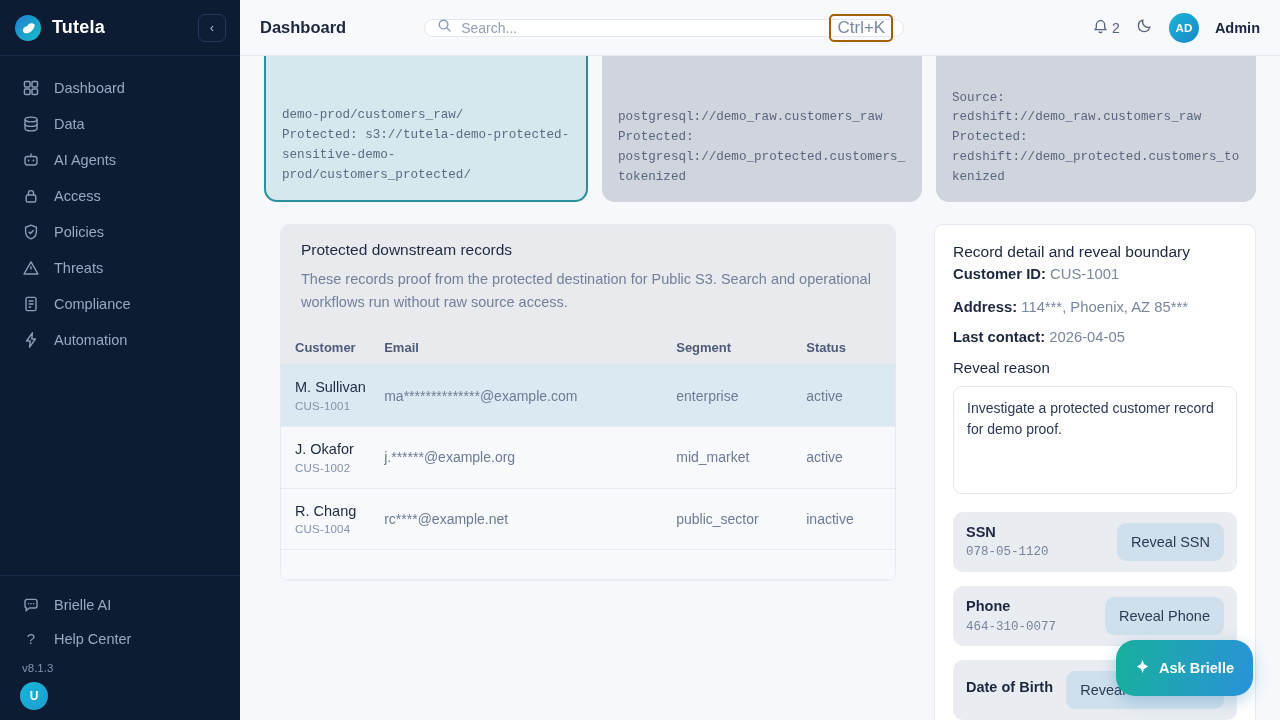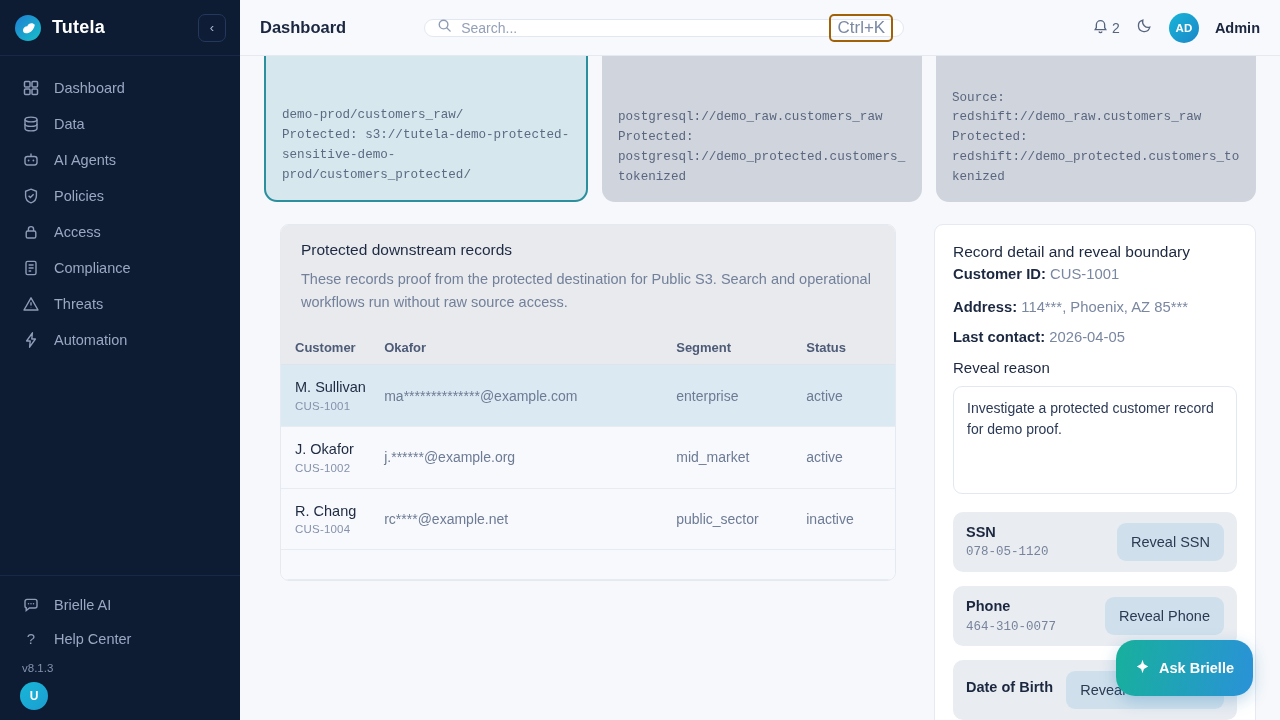--- a/index.html
+++ b/index.html
@@ -245,45 +245,45 @@
         <span class="ic"><svg viewBox="0 0 18 18" width="18" height="18" fill="none" stroke="#8e9cb6" stroke-width="1.4">
               <rect x="3" y="5.5" width="12" height="8.5" rx="2.4"></rect>
               <path d="M9 2.5v3"></path>
               <circle cx="6.6" cy="9.5" r=".9" fill="#8e9cb6" stroke="none"></circle>
               <circle cx="11.4" cy="9.5" r=".9" fill="#8e9cb6" stroke="none"></circle>
             </svg></span>
         <span>AI Agents</span>
       </div>
       <div class="sb-item">
         <span class="ic"><svg viewBox="0 0 18 18" width="18" height="18" fill="none" stroke="#8e9cb6" stroke-width="1.4">
+              <rect x="4.2" y="8" width="9.6" height="7" rx="1.6"></rect>
+              <path d="M6.4 8V6.2a2.6 2.6 0 0 1 5.2 0V8"></path>
+            </svg></span>
+        <span>Access</span>
+      </div>
+      <div class="sb-item">
+        <span class="ic"><svg viewBox="0 0 18 18" width="18" height="18" fill="none" stroke="#8e9cb6" stroke-width="1.4">
               <path d="M9 2.2l5.4 2.1v4.4c0 3.3-2.2 6.1-5.4 7.1-3.2-1-5.4-3.8-5.4-7.1V4.3z"></path>
               <path d="M6.6 8.8l1.8 1.8 3.2-3.4"></path>
             </svg></span>
         <span>Policies</span>
       </div>
       <div class="sb-item">
         <span class="ic"><svg viewBox="0 0 18 18" width="18" height="18" fill="none" stroke="#8e9cb6" stroke-width="1.4">
-              <rect x="4.2" y="8" width="9.6" height="7" rx="1.6"></rect>
-              <path d="M6.4 8V6.2a2.6 2.6 0 0 1 5.2 0V8"></path>
-            </svg></span>
-        <span>Access</span>
+              <path d="M9 2.8L16 15H2z" stroke-linejoin="round"></path>
+              <path d="M9 7.2v3.4M9 12.6v.1"></path>
+            </svg></span>
+        <span>Threats</span>
       </div>
       <div class="sb-item">
         <span class="ic"><svg viewBox="0 0 18 18" width="18" height="18" fill="none" stroke="#8e9cb6" stroke-width="1.4">
               <rect x="4" y="2.4" width="10" height="13.2" rx="1.6"></rect>
               <path d="M6.6 6h5M6.6 9h5M6.6 12h2.6"></path>
             </svg></span>
         <span>Compliance</span>
-      </div>
-      <div class="sb-item">
-        <span class="ic"><svg viewBox="0 0 18 18" width="18" height="18" fill="none" stroke="#8e9cb6" stroke-width="1.4">
-              <path d="M9 2.8L16 15H2z" stroke-linejoin="round"></path>
-              <path d="M9 7.2v3.4M9 12.6v.1"></path>
-            </svg></span>
-        <span>Threats</span>
       </div>
       <div class="sb-item">
         <span class="ic"><svg viewBox="0 0 18 18" width="18" height="18" fill="none" stroke="#8e9cb6" stroke-width="1.4">
               <path d="M10.4 1.8L4.6 10h3.6l-.6 6.2L13.4 8H9.8z" stroke-linejoin="round"></path>
             </svg></span>
         <span>Automation</span>
       </div>
     </nav>
 
     <div class="sb-foot">
@@ -364,21 +364,21 @@
               <table class="records">
                 <colgroup>
                     <col class="c-cust">
                     <col class="c-mail">
                     <col class="c-seg">
                     <col class="c-stat">
                   </colgroup>
                 <thead>
                   <tr>
                     <th>Customer</th>
-                    <th>Okafor</th>
+                    <th>Email</th>
                     <th>Segment</th>
                     <th>Status</th>
                   </tr>
                 </thead>
                 <tbody>
                   <tr class="row-sel">
                     <td>
                       <div class="cust-name">M. Sullivan</div>
                       <div class="cust-id">CUS-1001</div>
                     </td>

